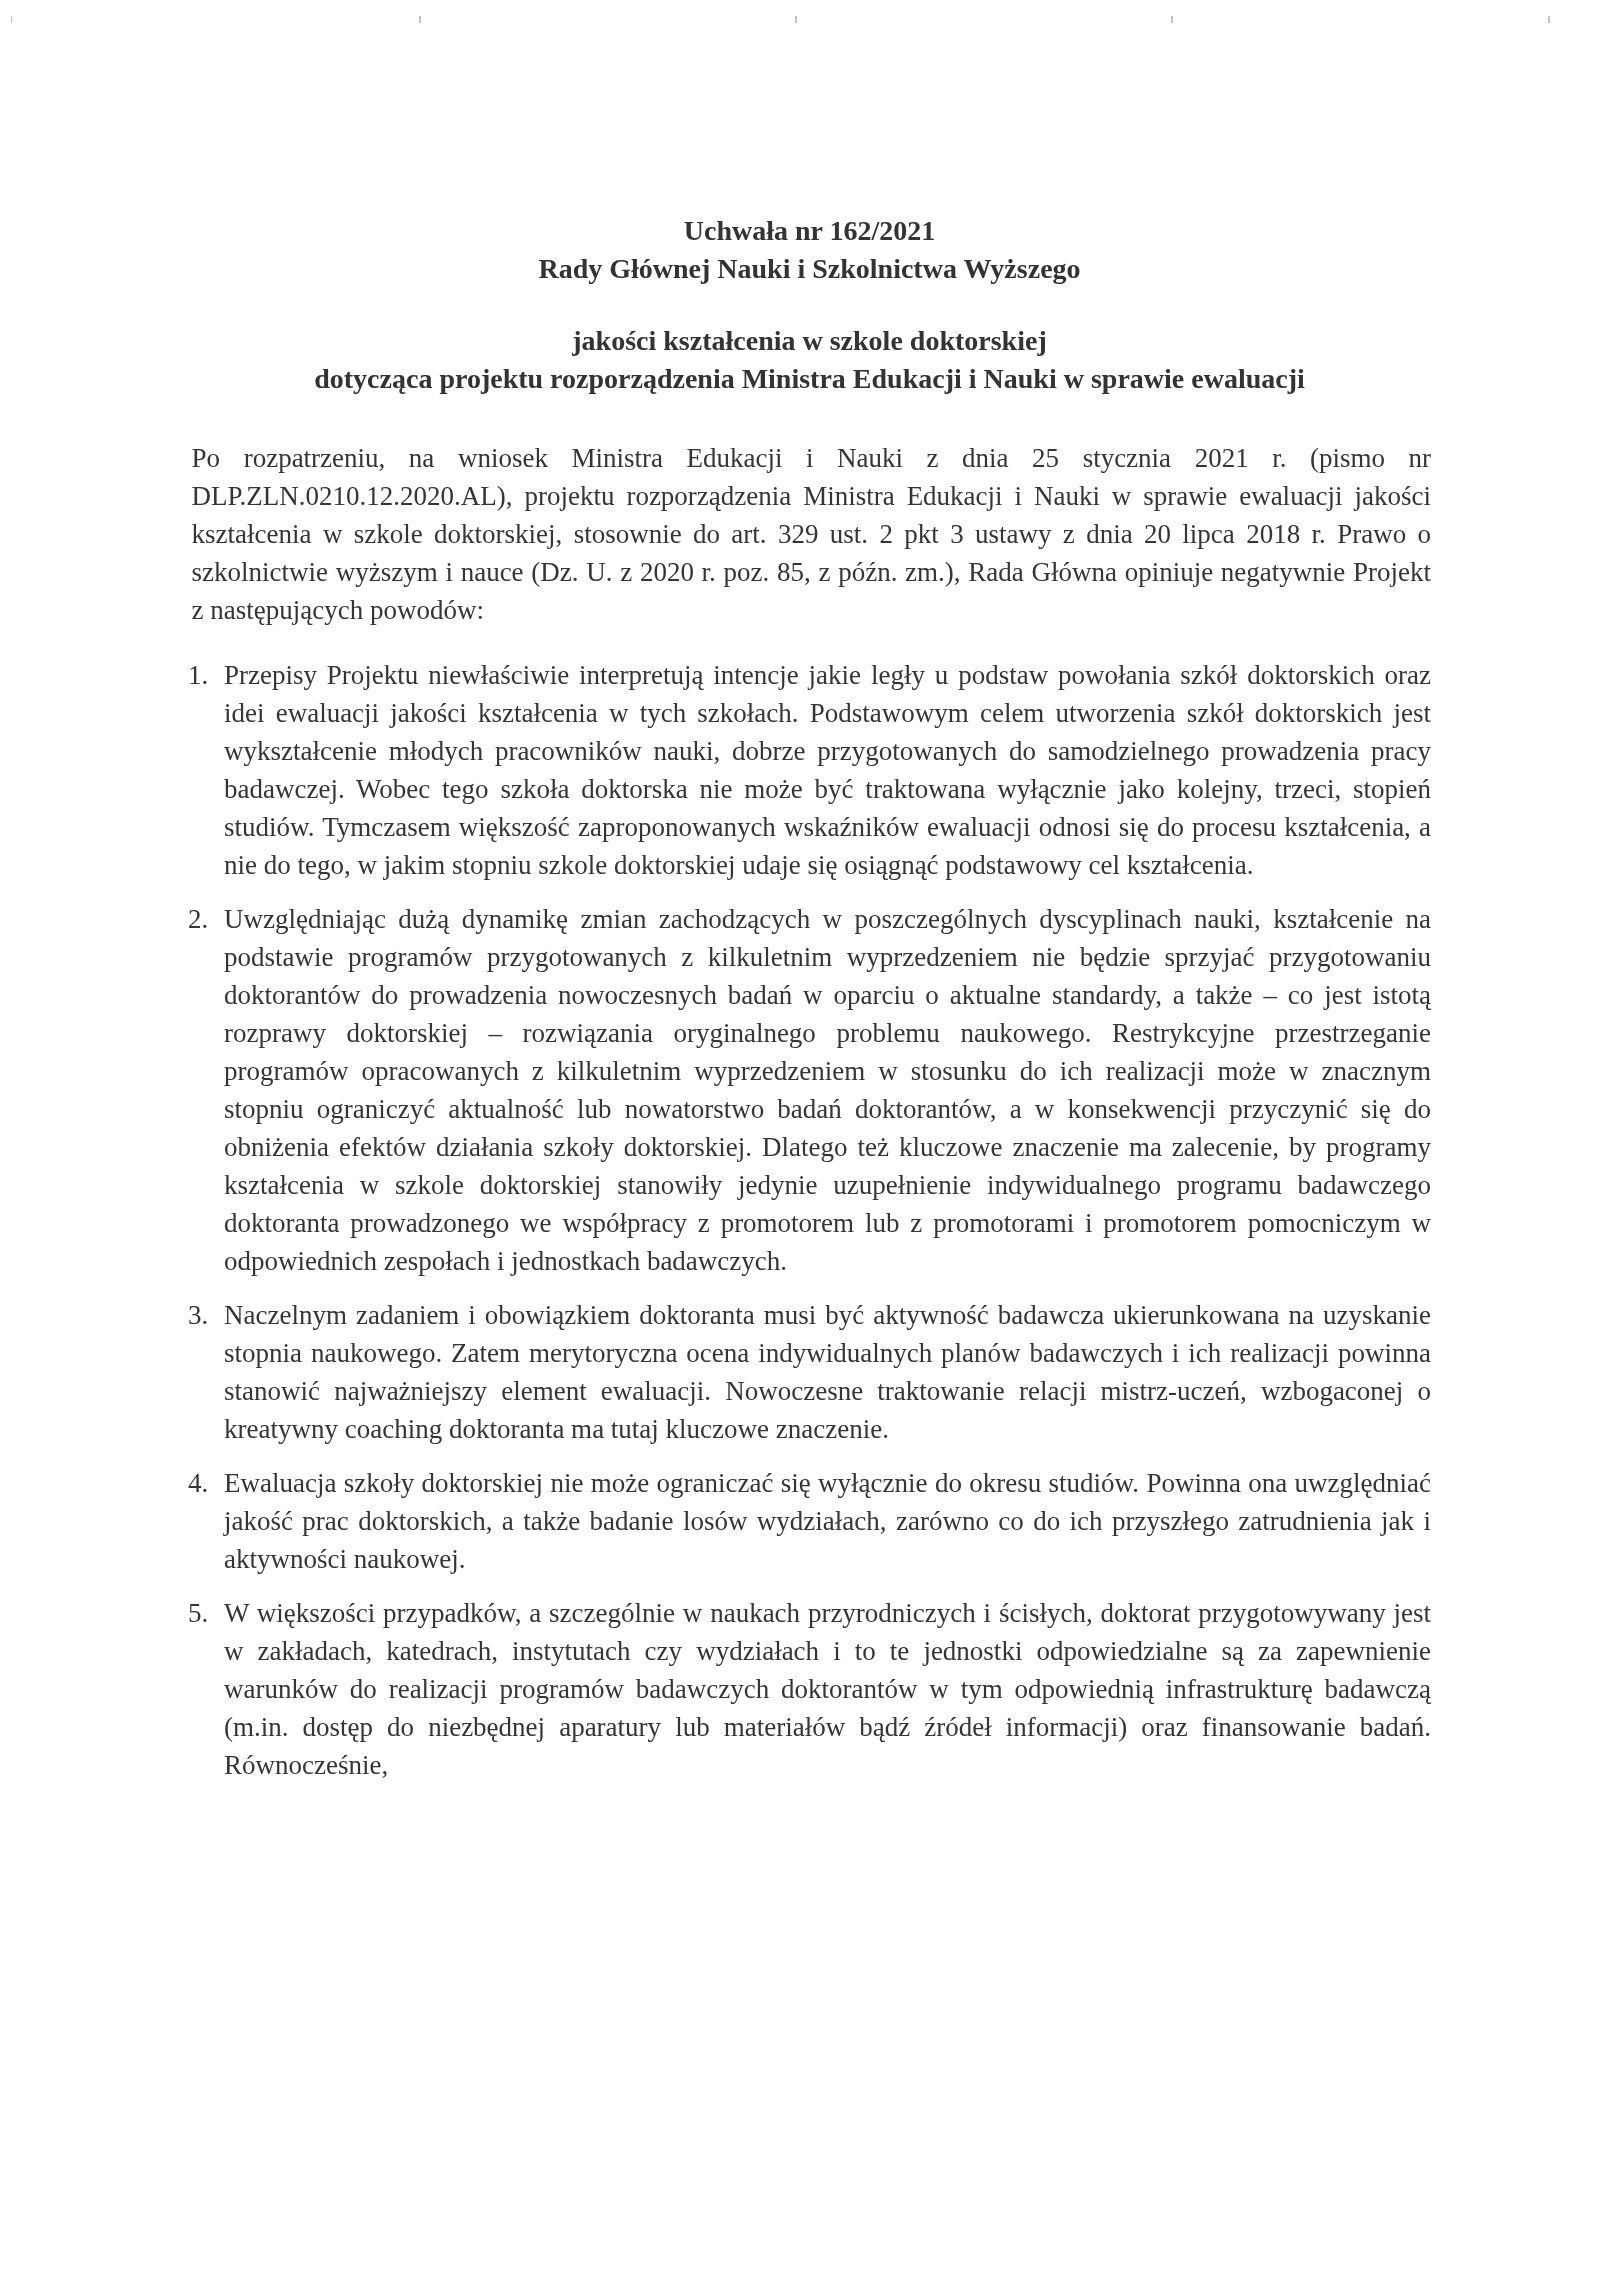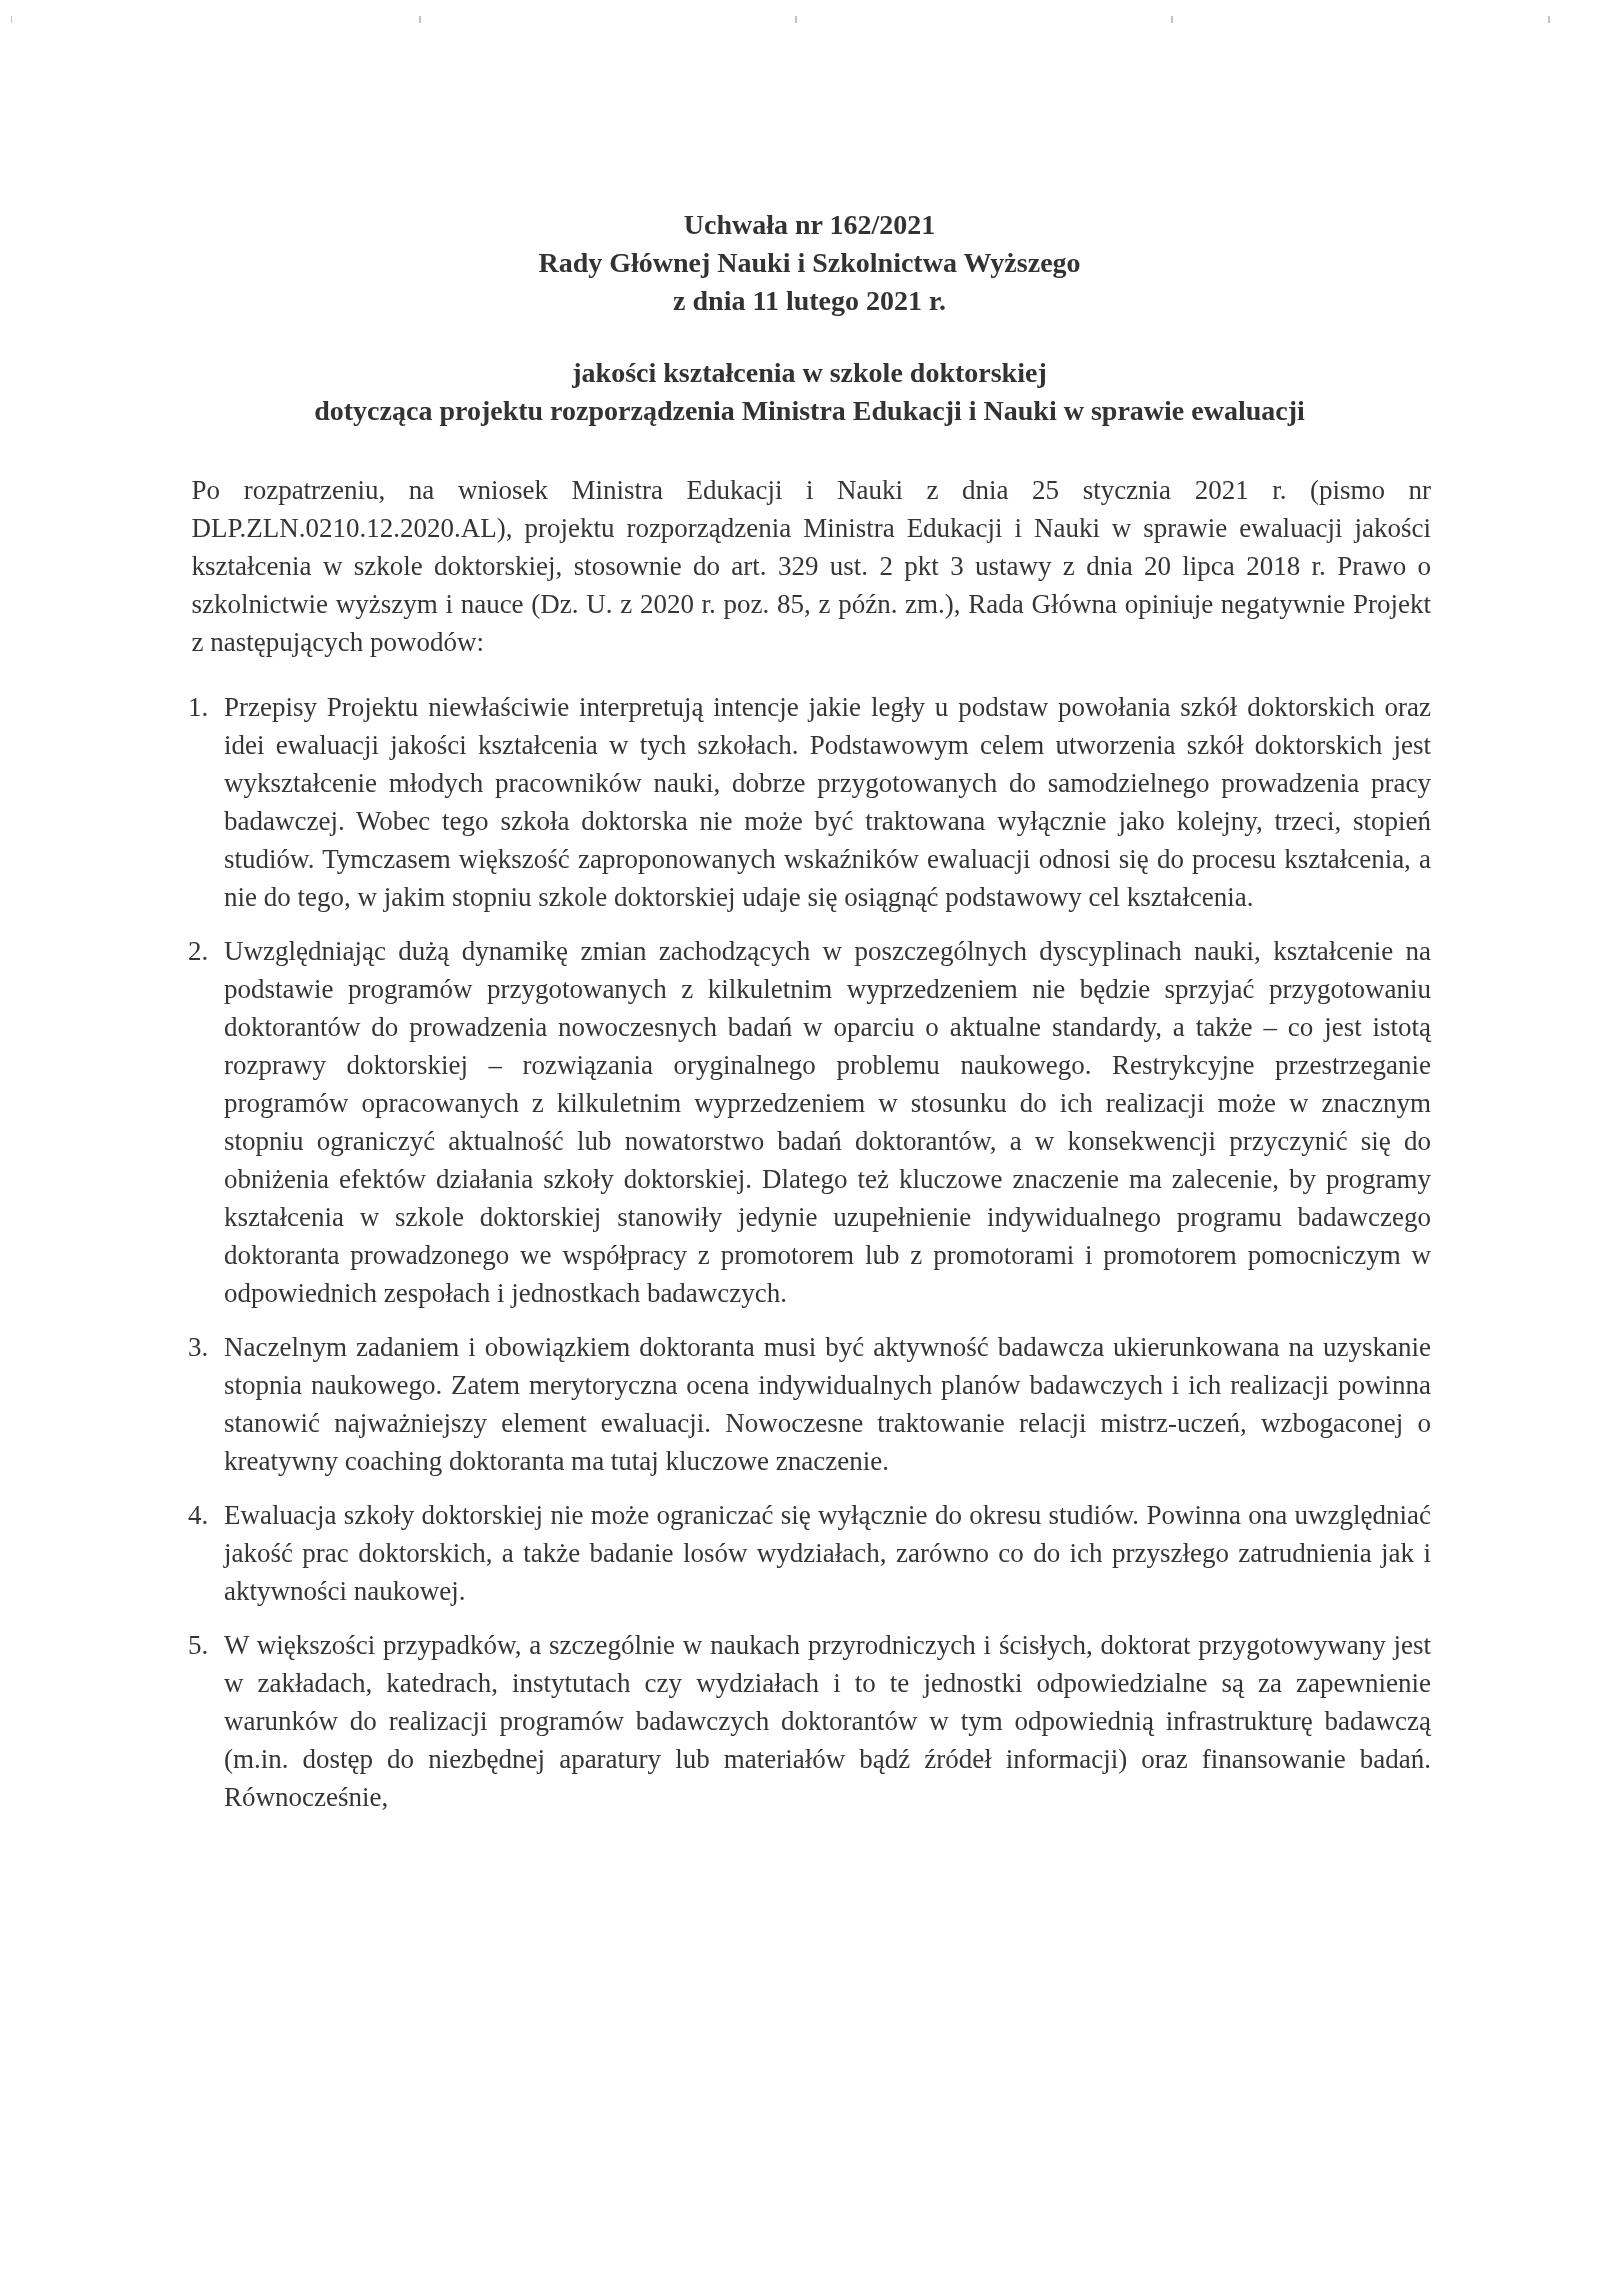--- a/index.html
+++ b/index.html
@@ -19,21 +19,21 @@
     position: absolute;
     top: 16px;
     width: 1.8px;
     height: 7.2px;
     background: #9a9a9a;
     opacity: 0.6;
   }
   .page {
     position: absolute;
     left: 188px;
-    top: 206px;
+    top: 212px;
     width: 1243px;
   }
   .heading {
     text-align: center;
     font-weight: bold;
     font-size: 28px;
     line-height: 38px;
     color: #333;
   }
   .heading-block-1 { margin-top: 0; }
@@ -74,21 +74,20 @@
 <div class="scan-mark" style="left:419px"></div>
 <div class="scan-mark" style="left:795px"></div>
 <div class="scan-mark" style="left:1171px"></div>
 <div class="scan-mark" style="left:1548px"></div>
 
 <div class="page">
 
   <div class="heading heading-block-1">
     <div>Uchwała nr 162/2021</div>
     <div>Rady Głównej Nauki i Szkolnictwa Wyższego</div>
-    <div>z dnia 11 lutego 2021 r.</div>
   </div>
 
   <div class="heading heading-block-2">
     <div>jakości kształcenia w szkole doktorskiej</div>
     <div>dotycząca projektu rozporządzenia Ministra Edukacji i Nauki w sprawie ewaluacji</div>
   </div>
 
   <p class="intro">Po rozpatrzeniu, na wniosek Ministra Edukacji i Nauki z dnia 25 stycznia 2021 r. (pismo nr DLP.ZLN.0210.12.2020.AL), projektu rozporządzenia Ministra Edukacji i Nauki w sprawie ewaluacji jakości kształcenia w szkole doktorskiej, stosownie do art. 329 ust. 2 pkt 3 ustawy z dnia 20 lipca 2018 r. Prawo o szkolnictwie wyższym i nauce (Dz. U. z 2020 r. poz. 85, z późn. zm.), Rada Główna opiniuje negatywnie Projekt z następujących powodów:</p>
 
   <ol class="reasons">

